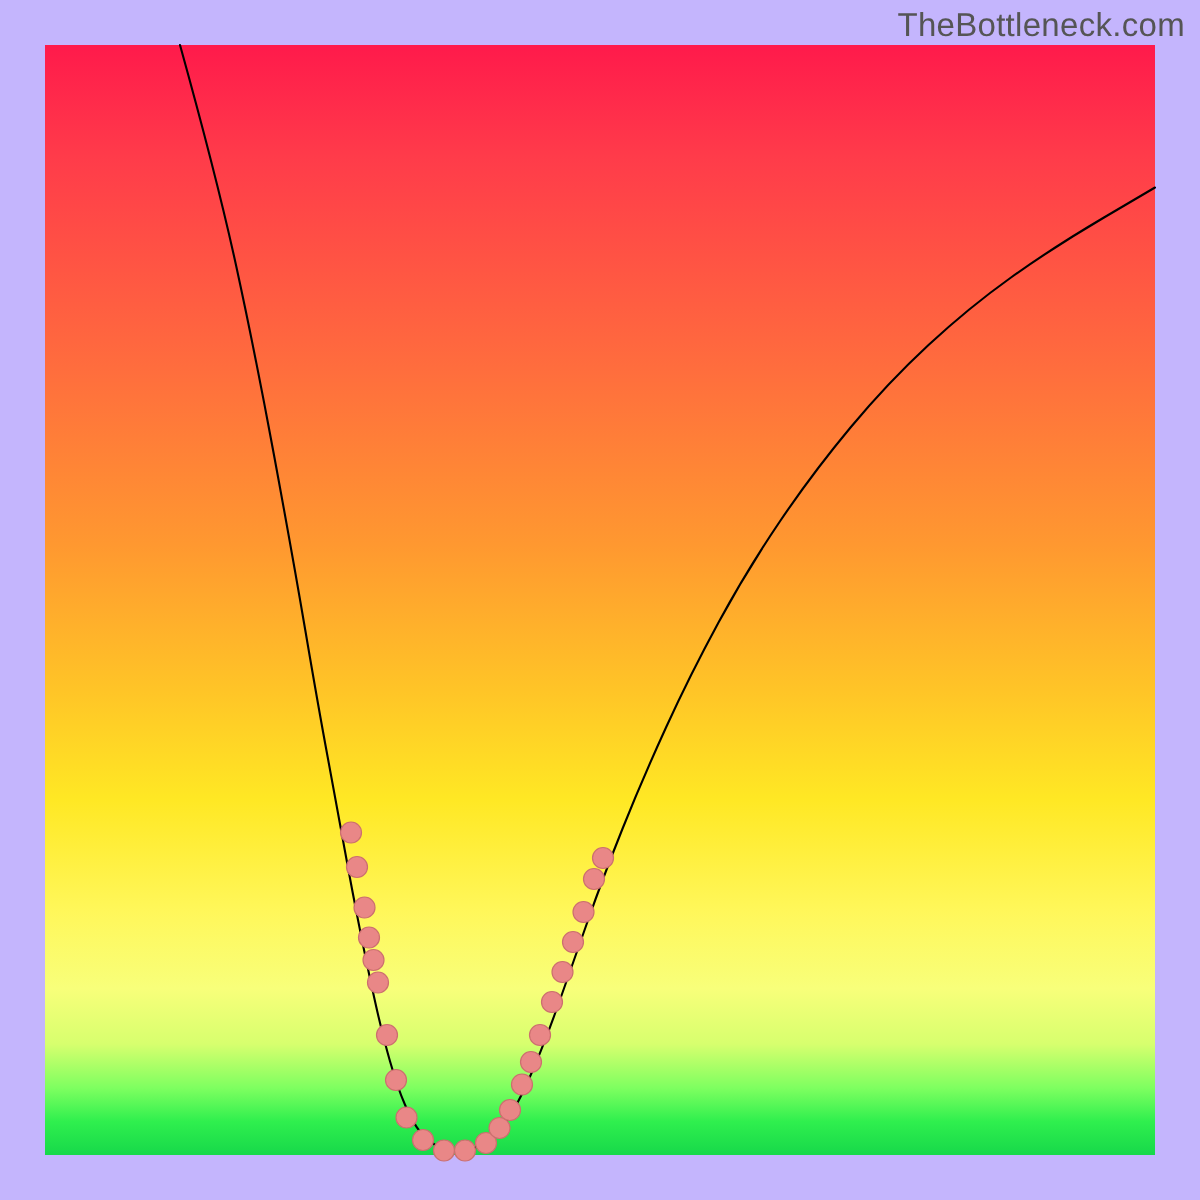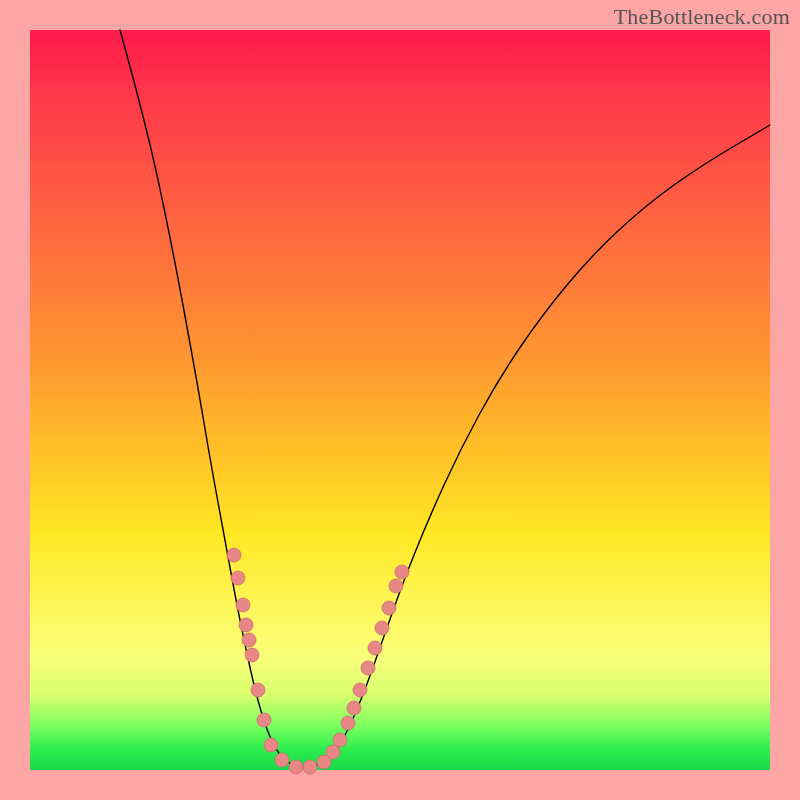--- a/index.html
+++ b/index.html
@@ -8,22 +8,21 @@
     width: 800px;
     height: 800px;
     overflow: hidden;
     background: #000;
     font-family: Arial, Helvetica, sans-serif;
   }
   .frame {
     position: relative;
     width: 800px;
     height: 800px;
-    background: #fca5a5;
-    font-family: Liberation Serif, serif;
+    background: #c4b5fd;
   }
   .plot {
     position: absolute;
     left: 30px;
     top: 30px;
     width: 740px;
     height: 740px;
     
     background: linear-gradient(
       to bottom,

